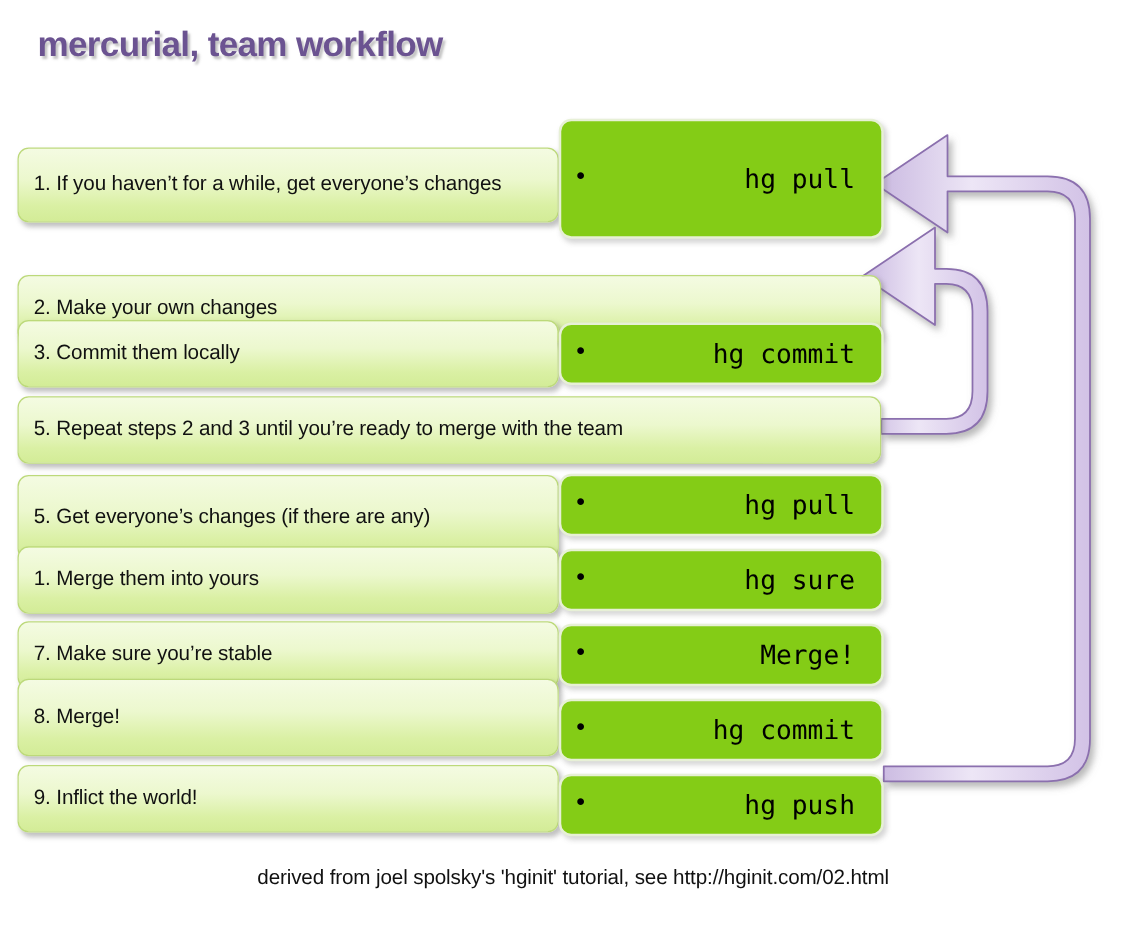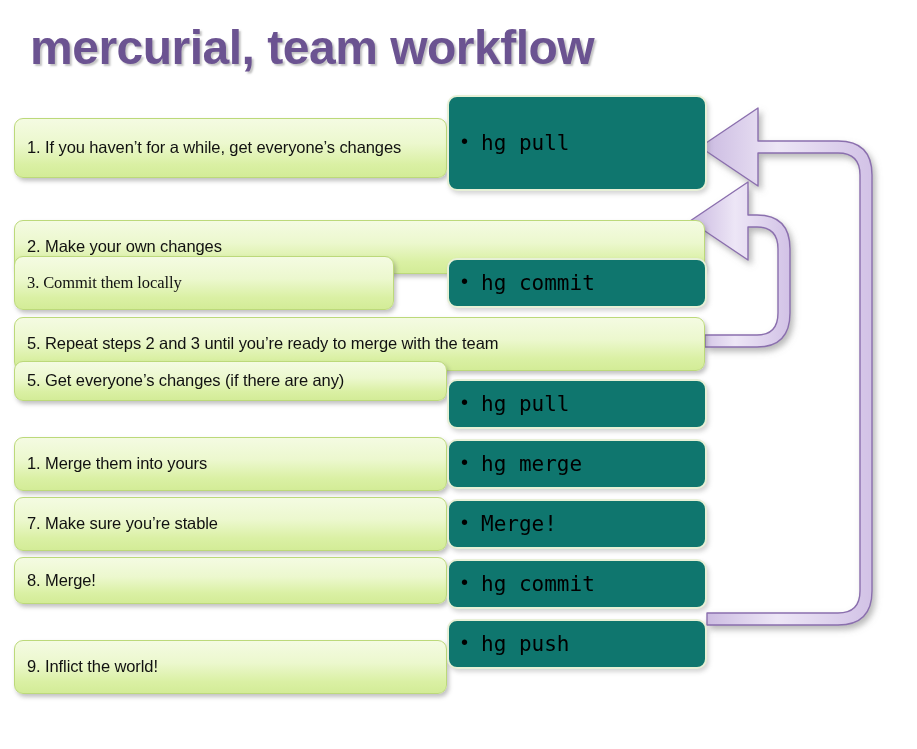--- a/index.html
+++ b/index.html
@@ -22,21 +22,21 @@
     width: 917px;
     height: 749px;
     background: #ffffff;
   }
 
   
   #title {
     position: absolute;
     left: 30px;
     top: 20px;
-    font-size: 48px;
+    font-size: 28px;
     font-weight: bold;
     color: #6B5391;
     letter-spacing: -0.5px;
     text-shadow: 2px 2px 2px rgba(120,120,120,0.45);
     white-space: nowrap;
   }
 
   
   #arrows {
     position: absolute;
@@ -68,26 +68,27 @@
     color: #111111;
     line-height: 1.28;
     letter-spacing: -0.1px;
   }
 
   .cmd-box {
     position: absolute;
     box-sizing: border-box;
     border: 2px solid #E7F0D6;
     border-radius: 10px;
-    background: #0f766e;
+    background: #84cc16;
     box-shadow: 2px 3px 4px rgba(120,120,120,0.30);
     display: flex;
     flex-direction: column;
     justify-content: center;
-    padding: 0 10px 0 32px;
+    padding: 0 21px 0 32px;
+    text-align: right;
   }
   .cmd-line {
     position: relative;
     font-family: "DejaVu Sans Mono", "Liberation Mono", monospace;
     font-size: 21px;
     color: #000000;
     line-height: 1.55;
     letter-spacing: 0px;
   }
   .cmd-line::before {
@@ -191,73 +192,74 @@
     </div>
   </div>
 
   <div class="row">
     <div class="step-box" style="top:196px; width:691px; height:54px;margin-top:24px;">
       <span class="step-text">2. Make your own changes</span>
     </div>
   </div>
 
   <div class="row">
-    <div class="step-box" style="top:256px; width:380px; height:54px;font-family:Liberation Serif, serif;">
+    <div class="step-box" style="top:256px; width:433px; height:54px;">
       <span class="step-text">3. Commit them locally</span>
     </div>
     <div class="cmd-box" style="left:447px; top:258px; width:260px; height:50px;">
       <span class="cmd-line">hg commit</span>
     </div>
   </div>
 
   <div class="row">
     <div class="step-box" style="top:317px; width:691px; height:54px;">
       <span class="step-text">5. Repeat steps 2 and 3 until you’re ready to merge with the team</span>
     </div>
   </div>
 
   <div class="row">
-    <div class="step-box" style="top:361px; width:433px; height:40px;">
+    <div class="step-box" style="top:380px; width:433px; height:68px;">
       <span class="step-text">5. Get everyone’s changes (if there are any)</span>
     </div>
     <div class="cmd-box" style="left:447px; top:379px; width:260px; height:50px;">
       <span class="cmd-line">hg pull</span>
     </div>
   </div>
 
   <div class="row">
     <div class="step-box" style="top:437px; width:433px; height:54px;">
       <span class="step-text">1. Merge them into yours</span>
     </div>
     <div class="cmd-box" style="left:447px; top:439px; width:260px; height:50px;">
-      <span class="cmd-line">hg merge</span>
+      <span class="cmd-line">hg sure</span>
     </div>
   </div>
 
   <div class="row">
     <div class="step-box" style="top:497px; width:433px; height:54px;text-align:center;">
       <span class="step-text">7. Make sure you’re stable</span>
     </div>
     <div class="cmd-box" style="left:447px; top:499px; width:260px; height:50px;">
       <span class="cmd-line">Merge!</span>
     </div>
   </div>
 
   <div class="row">
-    <div class="step-box" style="top:557px; width:433px; height:47px;">
+    <div class="step-box" style="top:543px; width:433px; height:62px;">
       <span class="step-text">8. Merge!</span>
     </div>
     <div class="cmd-box" style="left:447px; top:559px; width:260px; height:50px;">
       <span class="cmd-line">hg commit</span>
     </div>
   </div>
 
   <div class="row">
-    <div class="step-box" style="top:640px; width:433px; height:54px;">
+    <div class="step-box" style="top:612px; width:433px; height:54px;">
       <span class="step-text">9. Inflict the world!</span>
     </div>
     <div class="cmd-box" style="left:447px; top:619px; width:260px; height:50px;">
       <span class="cmd-line">hg push</span>
     </div>
   </div>
 
+  <div id="footer">derived from joel spolsky's 'hginit' tutorial, see http://hginit.com/02.html</div>
 
 </div>
 
 </body></html>

